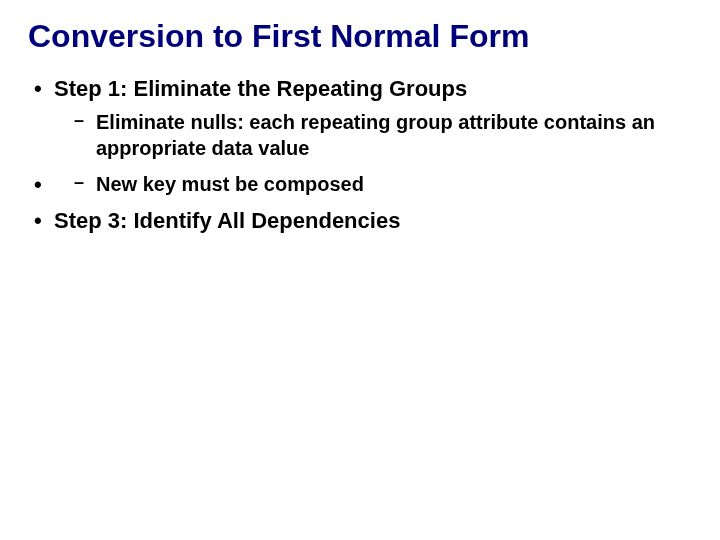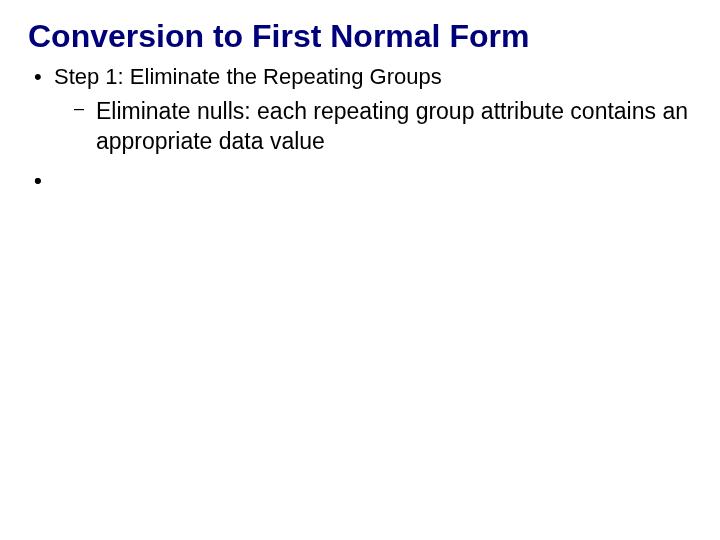--- a/index.html
+++ b/index.html
@@ -1,37 +1,39 @@
 <!DOCTYPE html>
 <html><head>
 <meta charset="utf-8">
 <style>
   * { margin: 0; padding: 0; box-sizing: border-box; }
   html, body { width: 720px; height: 540px; background: #ffffff; font-family: Arial, Helvetica, sans-serif; color: #000; }
   .slide { width: 720px; height: 540px; padding: 18px 28px 18px 28px; }
-  .title { font-size: 32px; font-weight: bold; color: #00007a; margin-bottom: 8px; line-height: 1.15; }
-  ul.level1 { list-style: none; padding-left: 26px; }
+  .title { font-size: 32px; font-weight: bold; color: #00007a; margin-bottom: 20px; line-height: 1.15; }
+  ul.level1 { list-style: none; padding-left: 26px; font-weight: bold; }
   ul.level1 > li { position: relative; font-size: 22px; color: #000; margin-bottom: 6px; line-height: 1.3; }
   ul.level1 > li::before { content: "•"; position: absolute; left: -20px; top: 0; font-size: 22px; }
   ul.level2 { list-style: none; padding-left: 42px; margin-top: 6px; margin-bottom: 10px; }
-  ul.level2 > li { position: relative; font-size: 23px; color: #000; line-height: 1.3; margin-bottom: 2px; }
+  ul.level2 > li { position: relative; font-size: 20px; color: #000; line-height: 1.3; margin-bottom: 2px; }
   ul.level2 > li::before { content: "–"; position: absolute; left: -22px; top: 0; font-size: 18px; }
 </style>
 </head>
 <body>
 
 <div class="slide">
   <div class="title">Conversion to First Normal Form</div>
   <ul class="level1">
     <li>
       <span>Step 1: Eliminate the Repeating Groups</span>
       <ul class="level2">
         <li>Eliminate nulls: each repeating group attribute contains an appropriate data value</li>
       </ul>
     </li>
     <li>
       <ul class="level2">
+        <li>New key must be composed</li>
       </ul>
     </li>
     <li>
+      <span>Step 3: Identify All Dependencies</span>
     </li>
   </ul>
 </div>
 
 </body></html>

